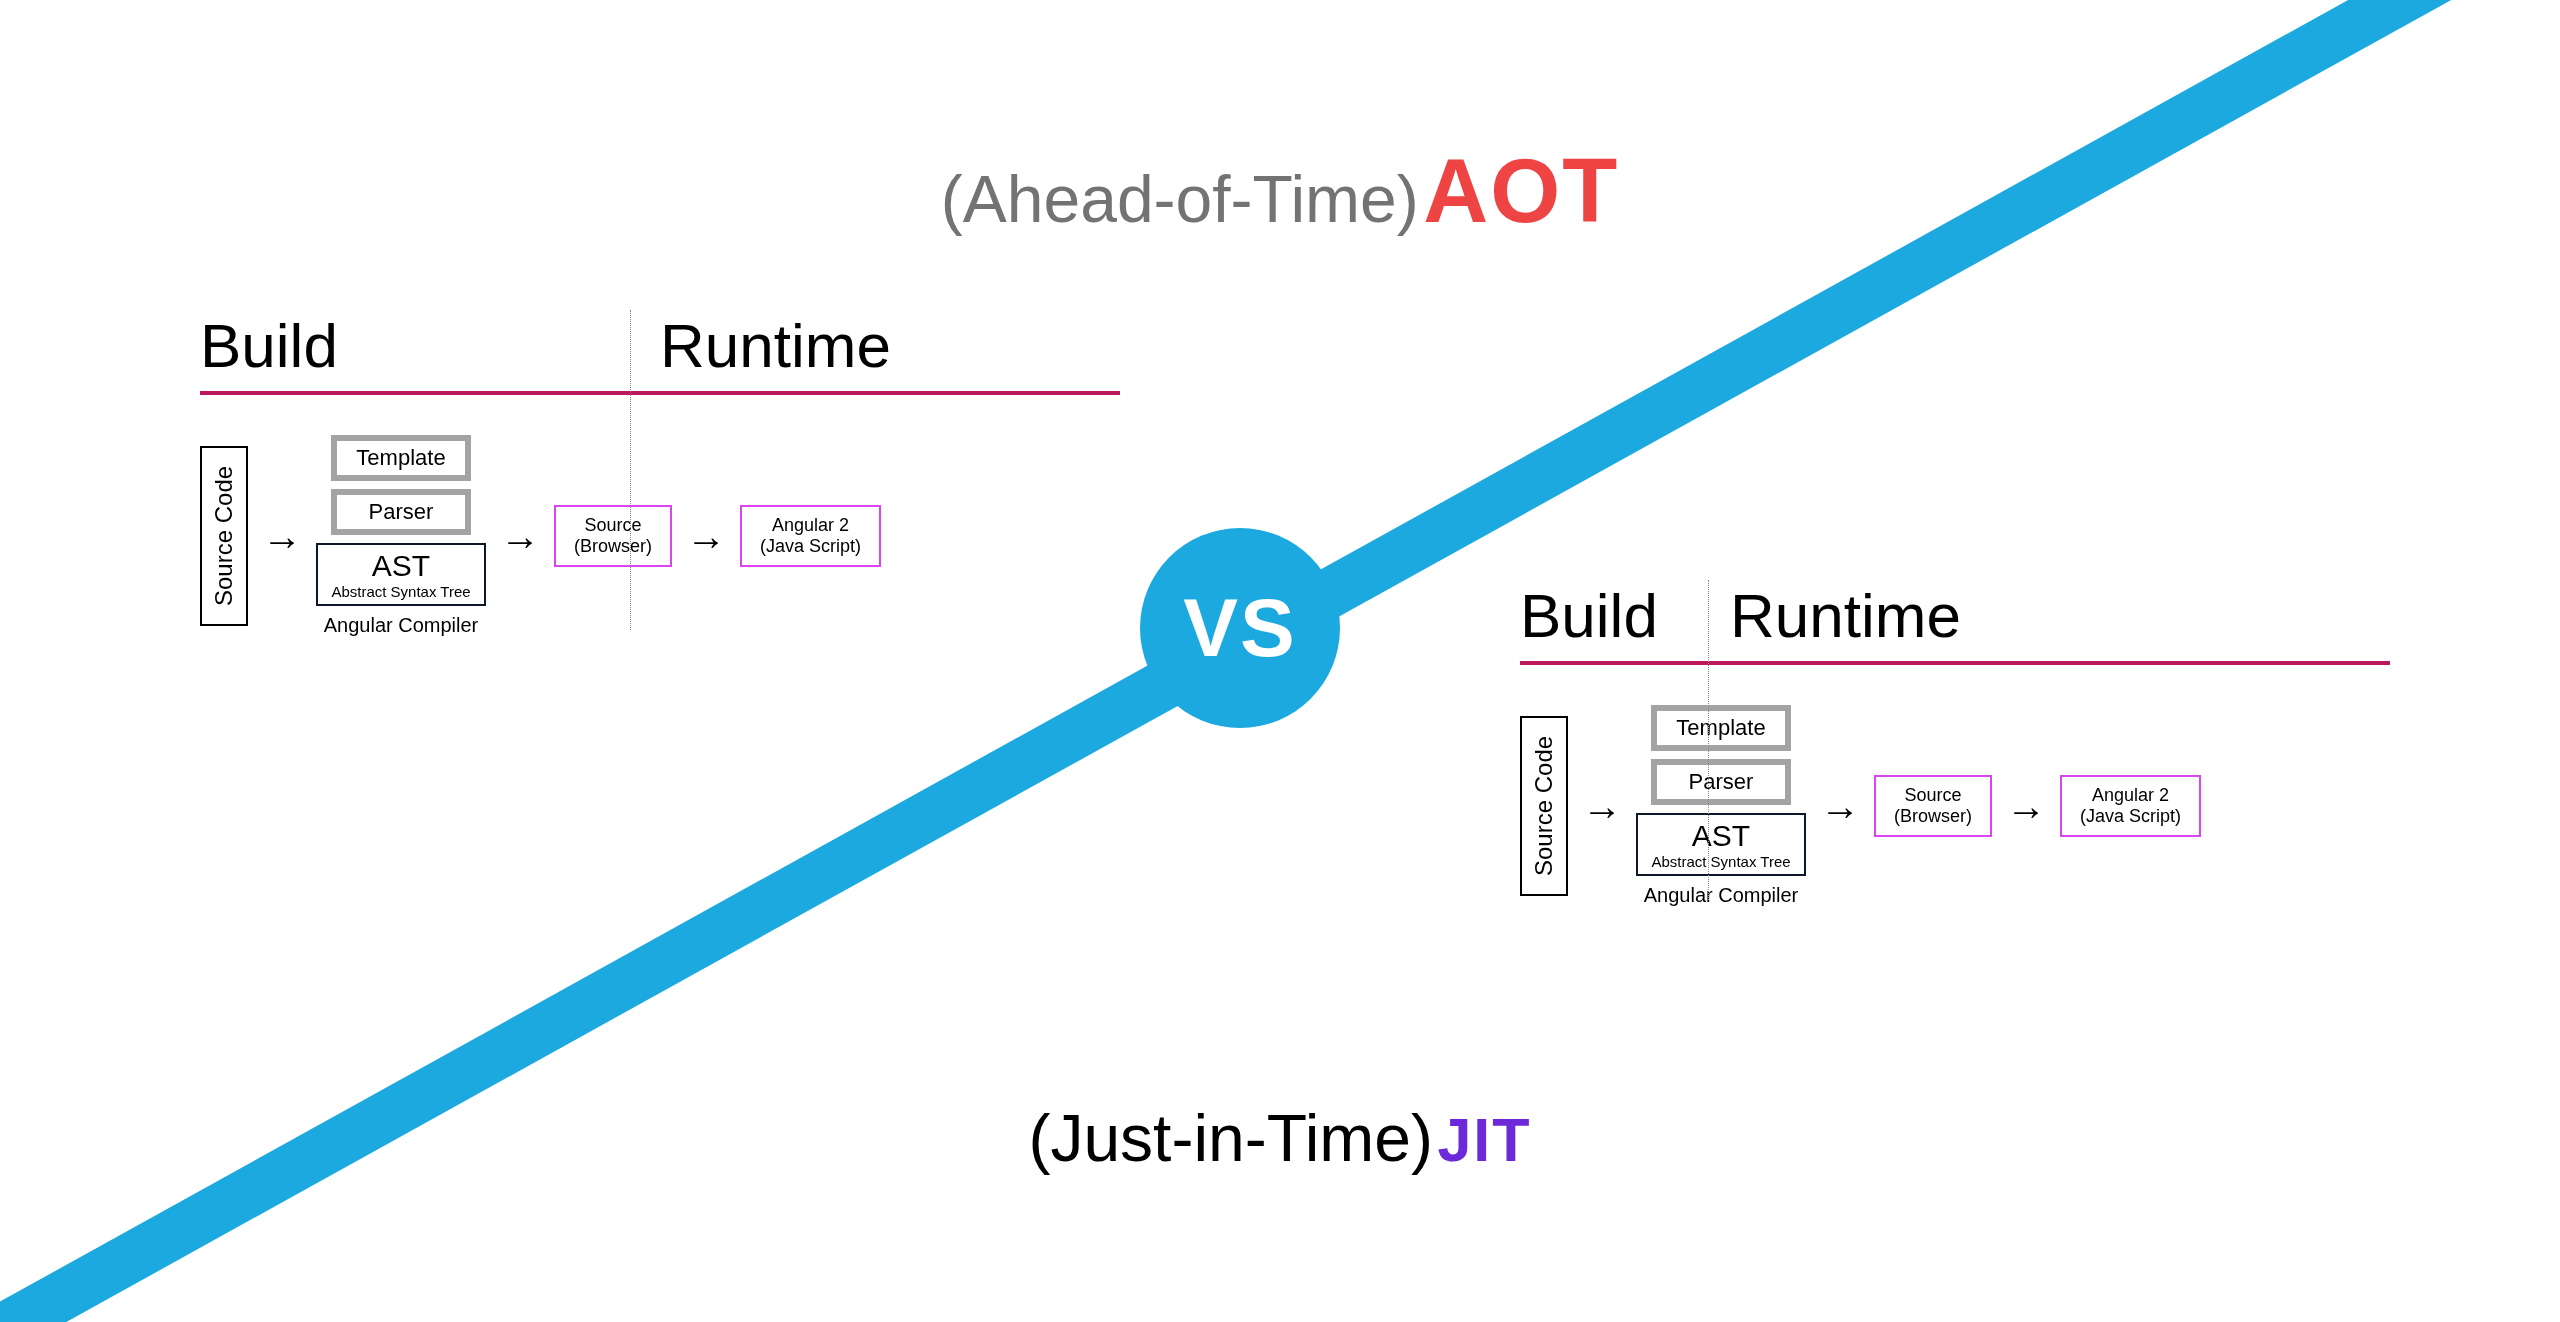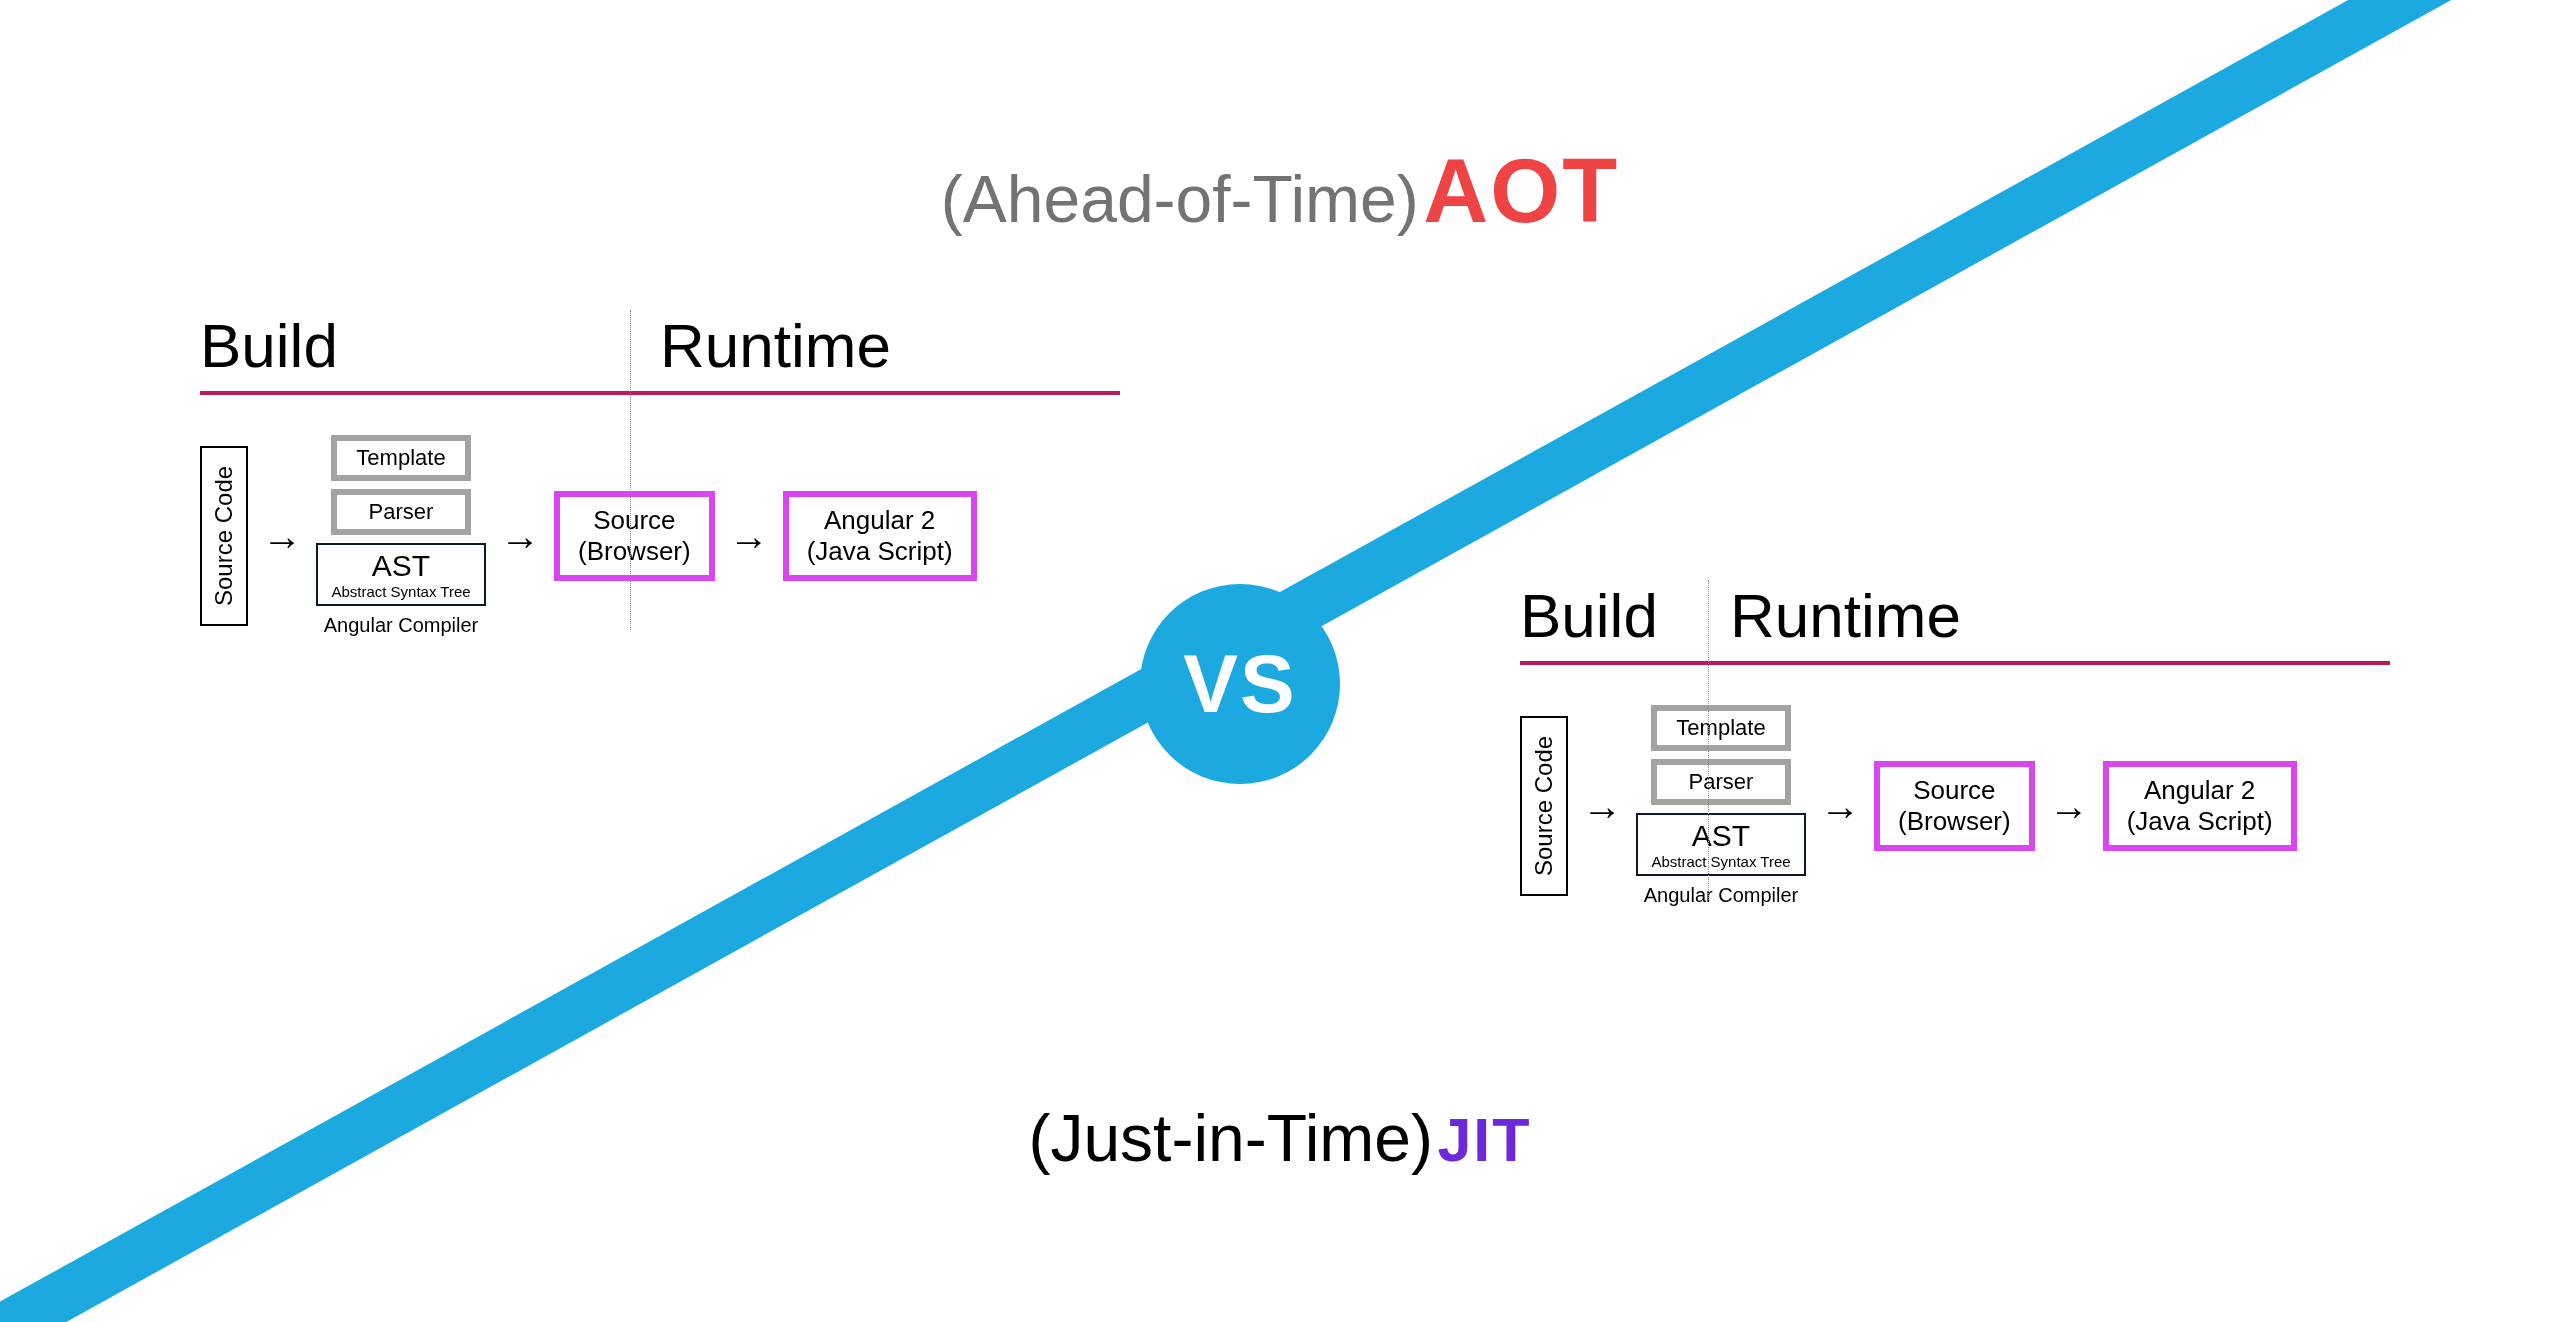--- a/index.html
+++ b/index.html
@@ -25,21 +25,21 @@
       transform: rotate(-29deg);
       transform-origin: center;
       z-index: 1;
     }
     .vs-circle {
       position: absolute;
       width: 200px;
       height: 200px;
       background: #1ca9e0;
       border-radius: 50%;
-      top: 584px;
+      top: 528px;
       left: 1140px;
       display: flex;
       align-items: center;
       justify-content: center;
       z-index: 2;
     }
     .vs-text {
       color: #ffffff;
       font-size: 82px;
       font-weight: bold;
@@ -149,23 +149,23 @@
     .ast-big {
       font-size: 30px;
     }
     .ast-small {
       font-size: 15px;
     }
     .compiler-caption {
       font-size: 20px;
     }
     .big-box {
-      border: 6px solid #d946ef;
+      border: 2px solid #d946ef;
       padding: 8px 18px;
-      font-size: 26px;
+      font-size: 18px;
       text-align: center;
     }
     
     .jit-block {
       position: absolute;
       top: 580px;
       left: 1520px;
       z-index: 3;
     }
   </style>

